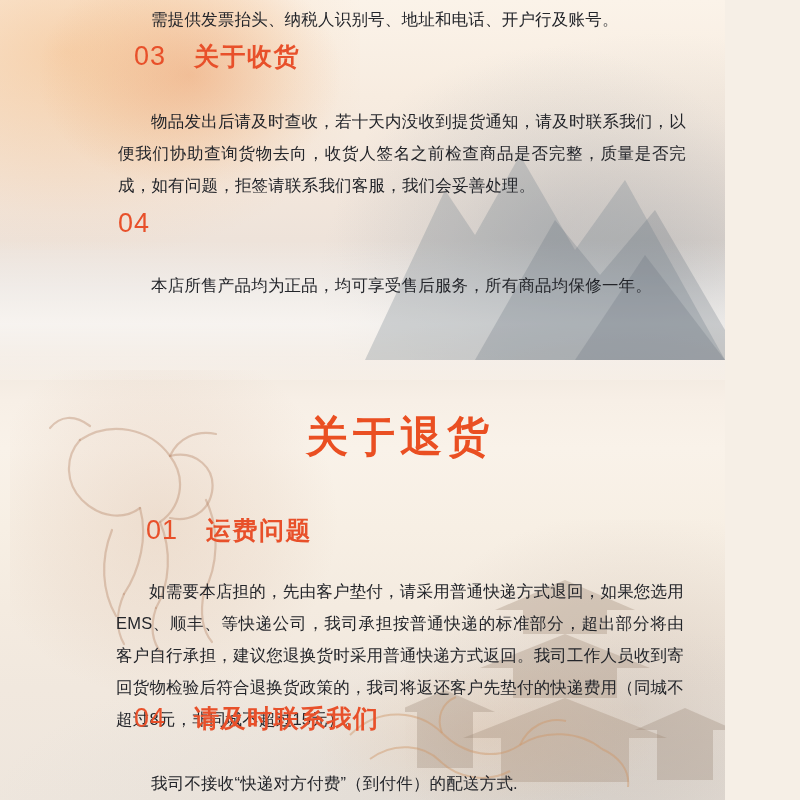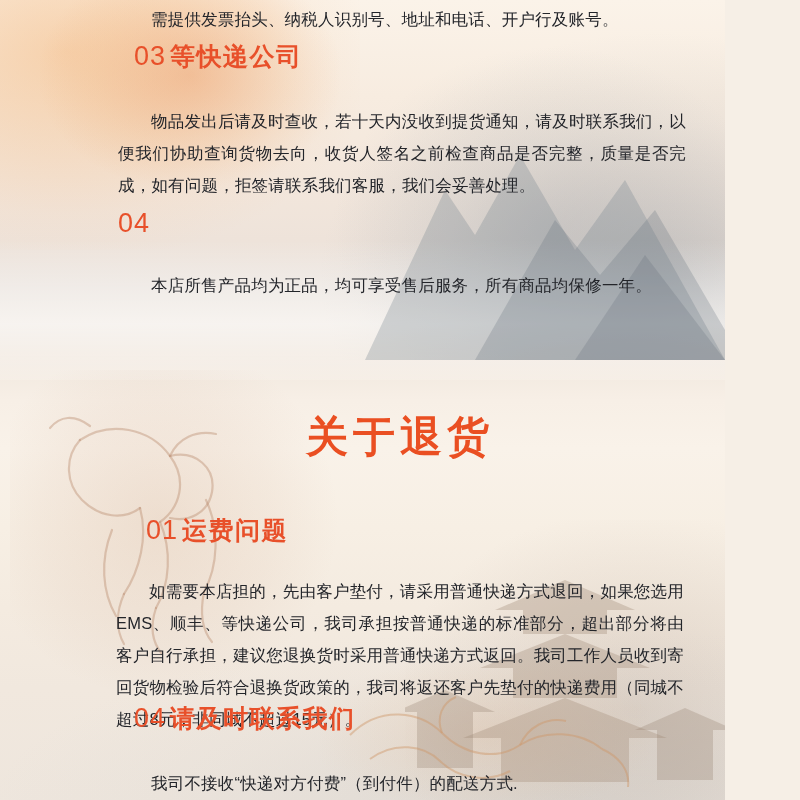--- a/index.html
+++ b/index.html
@@ -122,21 +122,21 @@
     font-size: 16.5px;
     line-height: 32px;
     letter-spacing: 0.2px;
     text-align: justify;
   }
   .indent { text-indent: 33px; }
 
   .sec-head {
     display: flex;
     align-items: baseline;
-    gap: 4px;
+    gap: 28px;
   }
   .sec-num {
     color: #e8502a;
     font-size: 27px;
     font-weight: 400;
     letter-spacing: 1px;
   }
   .sec-title {
     color: #e8502a;
     font-size: 25px;
@@ -229,21 +229,21 @@
   </svg>
 
   <div class="content">
 
     <div class="b-top-para">
       <p class="para indent">需提供发票抬头、纳税人识别号、地址和电话、开户行及账号。</p>
     </div>
 
     <div class="b-h03 sec-head">
       <span class="sec-num">03</span>
-      <span class="sec-title">等快递公司</span>
+      <span class="sec-title">关于收货</span>
     </div>
     <div class="b-p03">
       <p class="para indent">物品发出后请及时查收，若十天内没收到提货通知，请及时联系我们，以便我们协助查询货物去向，收货人签名之前检查商品是否完整，质量是否完成，如有问题，拒签请联系我们客服，我们会妥善处理。</p>
     </div>
 
     <div class="b-h04 sec-head">
       <span class="sec-num">04</span>
     </div>
     <div class="b-p04">
       <p class="para indent">本店所售产品均为正品，均可享受售后服务，所有商品均保修一年。</p>

